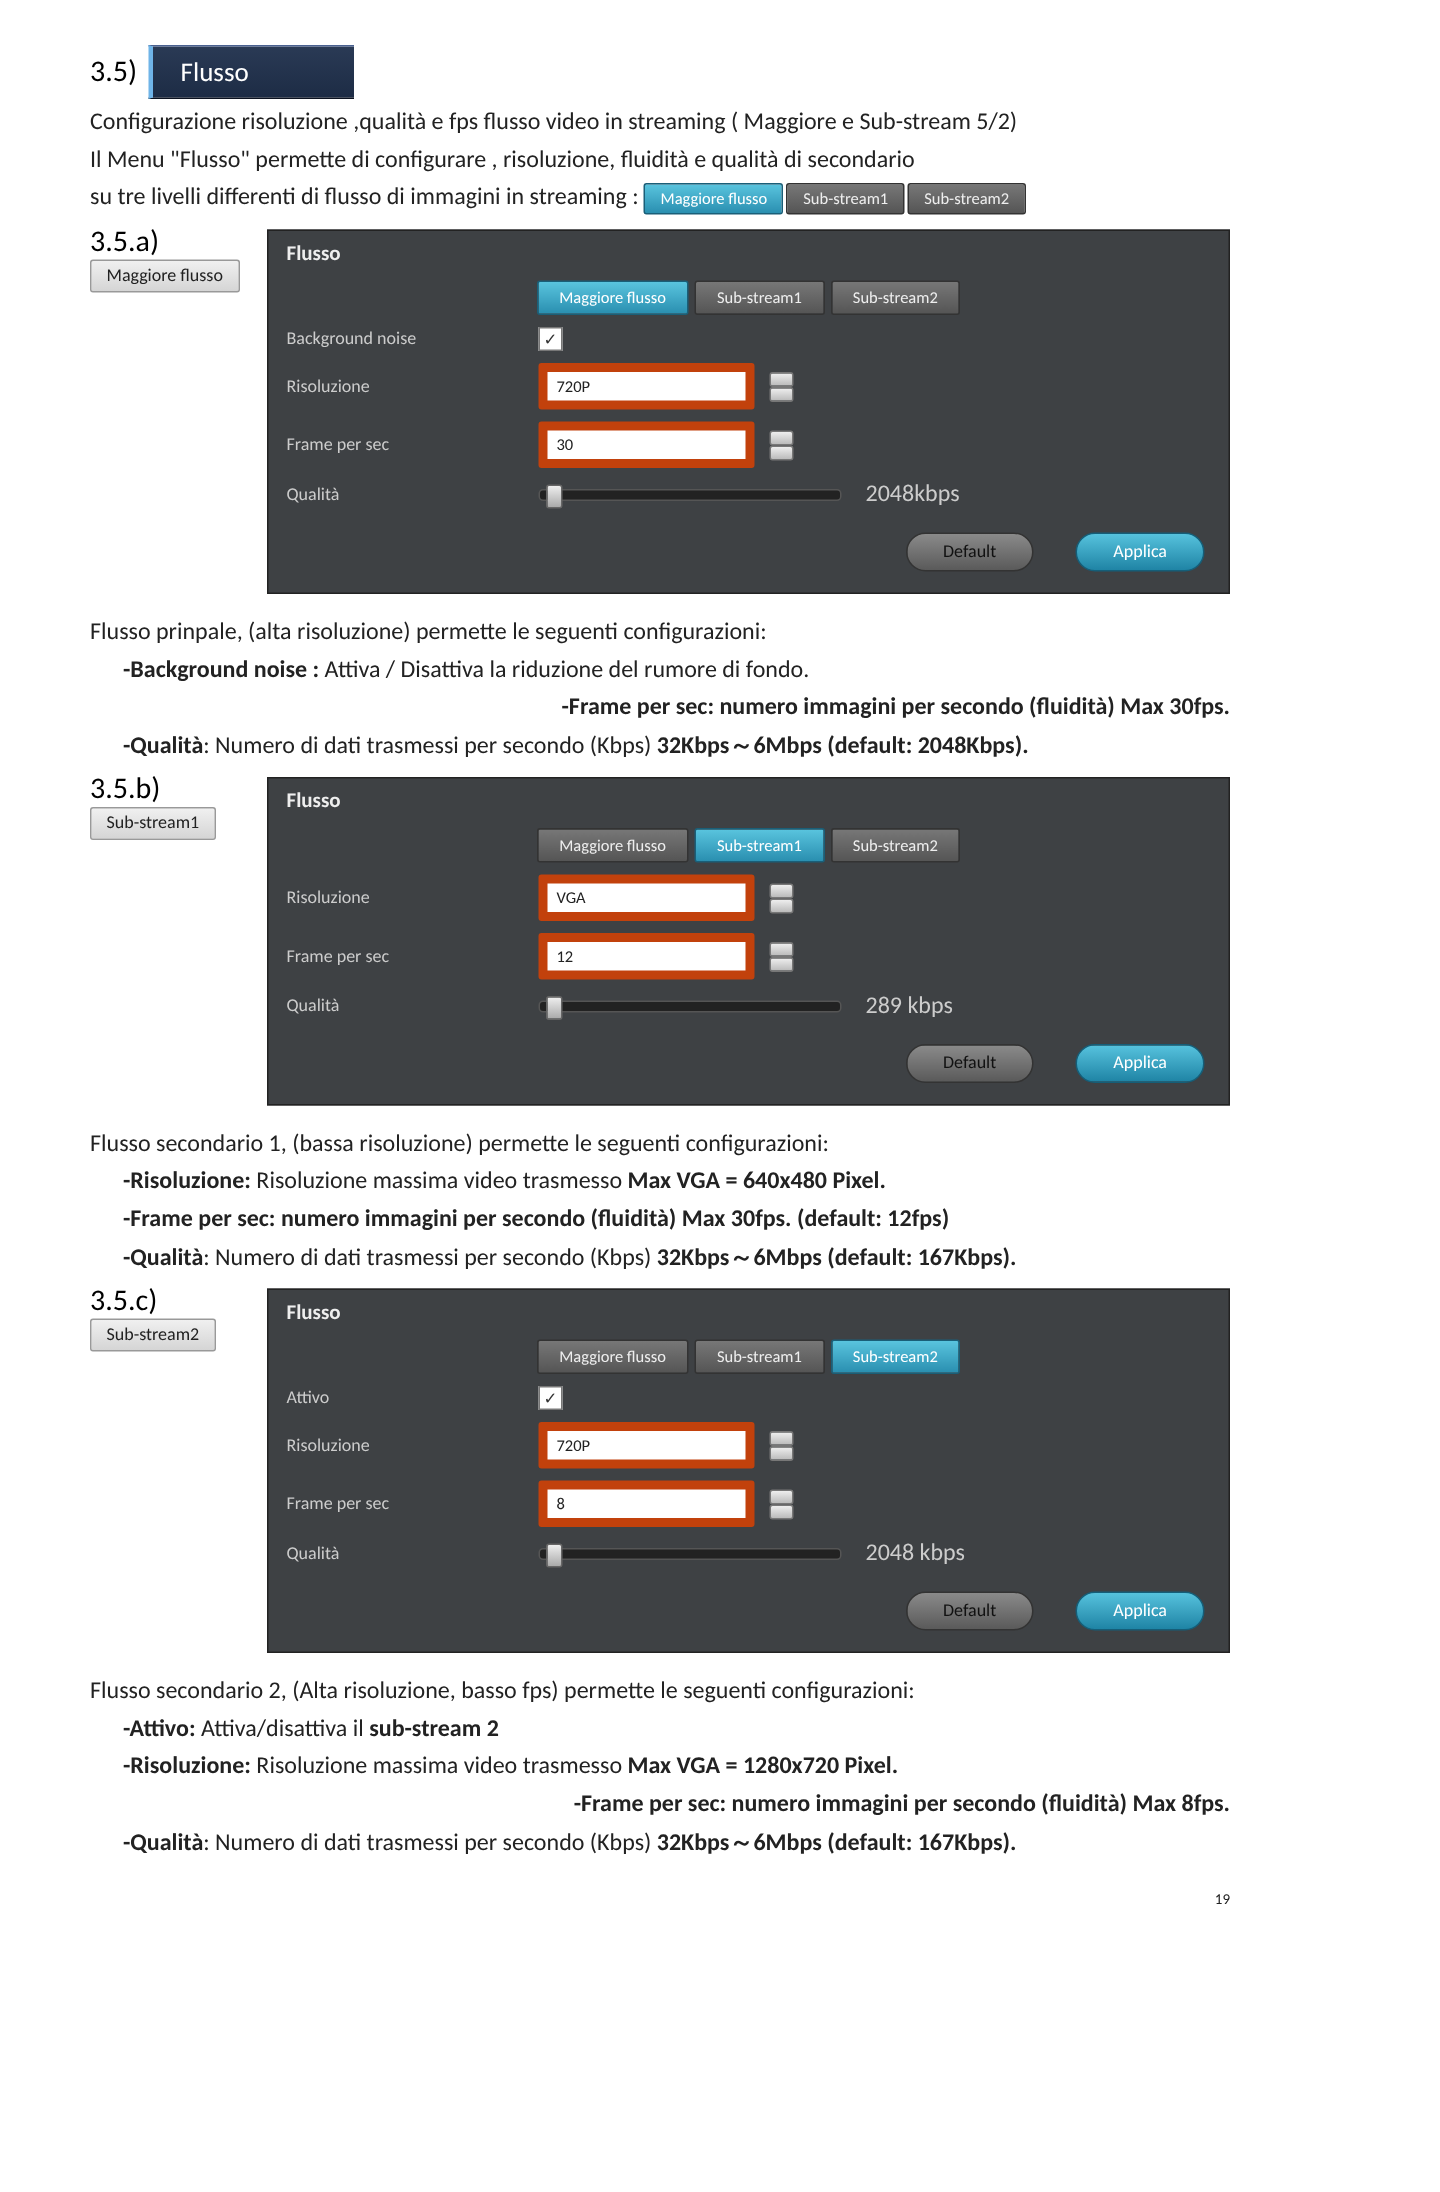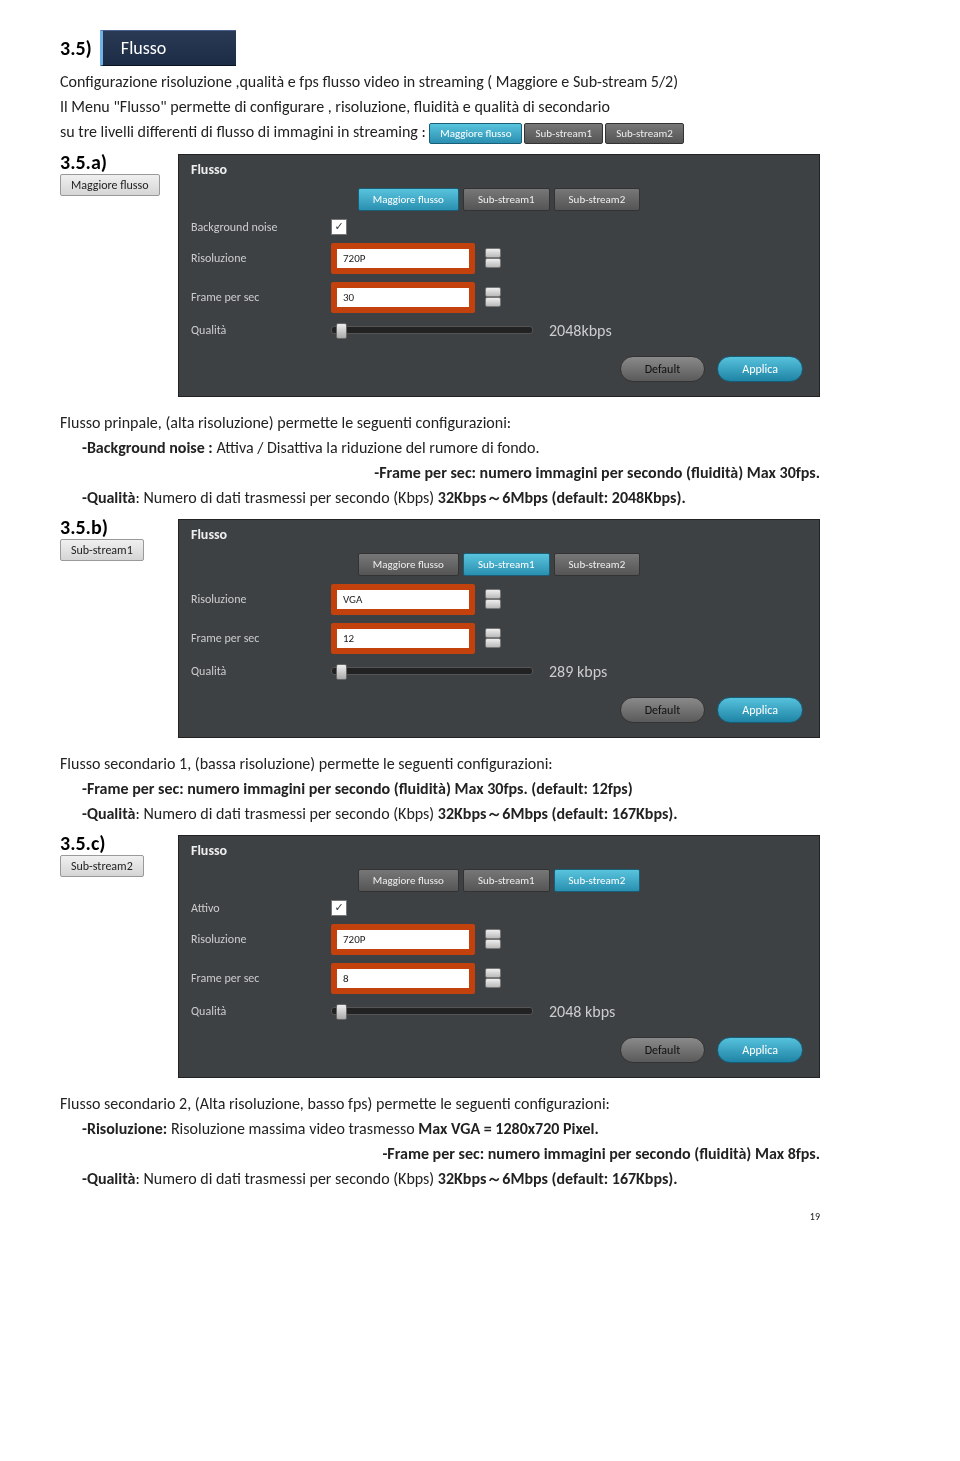--- a/index.html
+++ b/index.html
@@ -6,21 +6,21 @@
     font-family: Calibri, Arial, sans-serif;
     font-size:16px;
     color:#222;
     background:#fff;
     margin:0;
     padding:30px 40px 20px 60px;
     width:860px;
     box-sizing:border-box;
   }
   .row{display:flex; align-items:flex-start; gap:8px;}
-  .sec-num{font-weight:bold; font-size:20px; color:#000;}
+  .sec-num{font-weight:normal; font-size:20px; color:#000;}
   .nav-chip{
     display:inline-flex;align-items:center;
     background:linear-gradient(#2a3a55,#1d2c45);
     color:#fff;font-size:18px;padding:6px 70px 6px 18px;
     border-top:1px solid #4a6190;border-bottom:1px solid #0b1220;
     border-left:3px solid #6fb4e8;
   }
   .gray-chip{
     display:inline-block;background:linear-gradient(#f0f0f0,#d5d5d5);
     border:1px solid #999;color:#222;font-size:12px;padding:3px 10px;border-radius:2px;
@@ -35,37 +35,37 @@
   .tabs{display:flex;gap:4px;justify-content:center;padding:10px 0 4px 0;}
   .tab{
     font-size:11px;padding:4px 14px;border-radius:2px;
     background:linear-gradient(#777,#555);color:#eee;border:1px solid #333;
   }
   .tab.act{
     background:linear-gradient(#59c4de,#2a8fb0);color:#fff;border:1px solid #1a5f78;
   }
   .ptitle{font-size:14px;color:#eee;padding:6px 12px 0 12px;font-weight:bold;}
   .prow{display:flex;align-items:center;padding:4px 12px;font-size:12px;}
-  .plabel{width:140px;color:#ccc;}
+  .plabel{width:168px;color:#ccc;}
   .pfield{
     display:flex;align-items:center;gap:6px;
   }
   .input{
     background:#fff;color:#222;font-size:11px;padding:3px 6px;min-width:120px;
     border:6px solid #c2410c;border-radius:2px;display:inline-flex;align-items:center;justify-content:space-between;
   }
   .stepper{
     display:inline-flex;flex-direction:column;margin-left:4px;
   }
   .stepper span{width:14px;height:8px;background:linear-gradient(#eee,#bbb);border:1px solid #777;border-radius:2px;margin:0;}
   .chk{width:14px;height:14px;background:#fff;border:1px solid #777;display:inline-flex;align-items:center;justify-content:center;font-size:11px;color:#333;}
   .slider{width:200px;height:6px;background:#222;border:1px solid #555;position:relative;border-radius:3px;}
   .knob{position:absolute;left:4px;top:-4px;width:9px;height:14px;background:linear-gradient(#eee,#aaa);border:1px solid #666;border-radius:2px;}
   .after-slider{font-size:16px;color:#ccc;margin-left:10px;}
-  .btnrow{display:flex;justify-content:flex-end;gap:12px;padding:12px 16px 14px 16px;}
+  .btnrow{display:flex;justify-content:flex-end;gap:28px;padding:12px 16px 14px 16px;}
   .btn{
     font-size:12px;padding:5px 24px;border-radius:14px;
     border:1px solid #333;background:linear-gradient(#8a8a8a,#5a5a5a);color:#111;
   }
   .btn.primary{background:linear-gradient(#56c2dd,#1f84a5);color:#fff;border:1px solid #155e78;}
   .levels{display:inline-flex;gap:2px;vertical-align:middle;}
   .levels .tab{padding:3px 10px;}
   .page-num{text-align:right;font-size:10px;margin-top:20px;}
 </style>
 </head>
@@ -197,20 +197,21 @@
     </div>
     <div class="btnrow">
       <span class="btn">Default</span>
       <span class="btn primary">Applica</span>
     </div>
   </div>
 </div>
 
 <p>Flusso secondario 1, (bassa risoluzione)  permette le seguenti configurazioni:</p>
 <div class="indent">
+  <p><span class="bold">-Risoluzione:  </span><span>Risoluzione  massima video trasmesso </span><span class="bold">Max VGA = 640x480 Pixel.</span></p>
   <p><span class="bold">-Frame per sec: numero immagini per secondo (fluidità) Max 30fps.</span><span class="bold"> (default: 12fps)</span></p>
   <p><span class="bold">-Qualità</span><span>: Numero di dati trasmessi per secondo (Kbps) </span><span class="bold">32Kbps～6Mbps (default: 167Kbps).</span></p>
 </div>
 
 <div class="row" style="align-items:flex-start;margin-top:6px;">
   <div style="min-width:110px;">
     <div class="sec-num">3.5.c)</div>
     <span class="gray-chip">Sub-stream2</span>
   </div>
   <div class="panel" style="flex:1;">
@@ -259,18 +260,19 @@
     </div>
     <div class="btnrow">
       <span class="btn">Default</span>
       <span class="btn primary">Applica</span>
     </div>
   </div>
 </div>
 
 <p>Flusso secondario 2, (Alta risoluzione, basso fps)  permette le seguenti configurazioni:</p>
 <div class="indent">
+  <p><span class="bold">-Attivo:</span><span> Attiva/disattiva il </span><span class="bold">sub-stream 2</span></p>
   <p><span class="bold">-Risoluzione:  </span><span>Risoluzione  massima video trasmesso </span><span class="bold">Max VGA = 1280x720 Pixel.</span></p>
   <p class="bold">-Frame per sec: numero immagini per secondo (fluidità) Max 8fps.</p>
   <p><span class="bold">-Qualità</span><span>: Numero di dati trasmessi per secondo (Kbps) </span><span class="bold">32Kbps～6Mbps (default: 167Kbps).</span></p>
 </div>
 
 <div class="page-num">19</div>
 
 </body></html>

